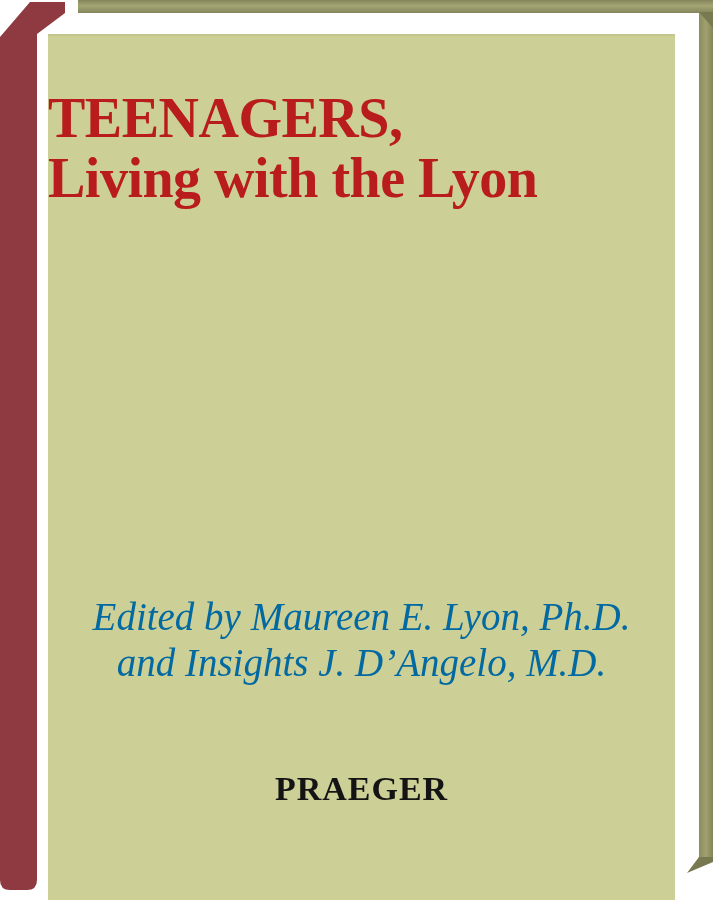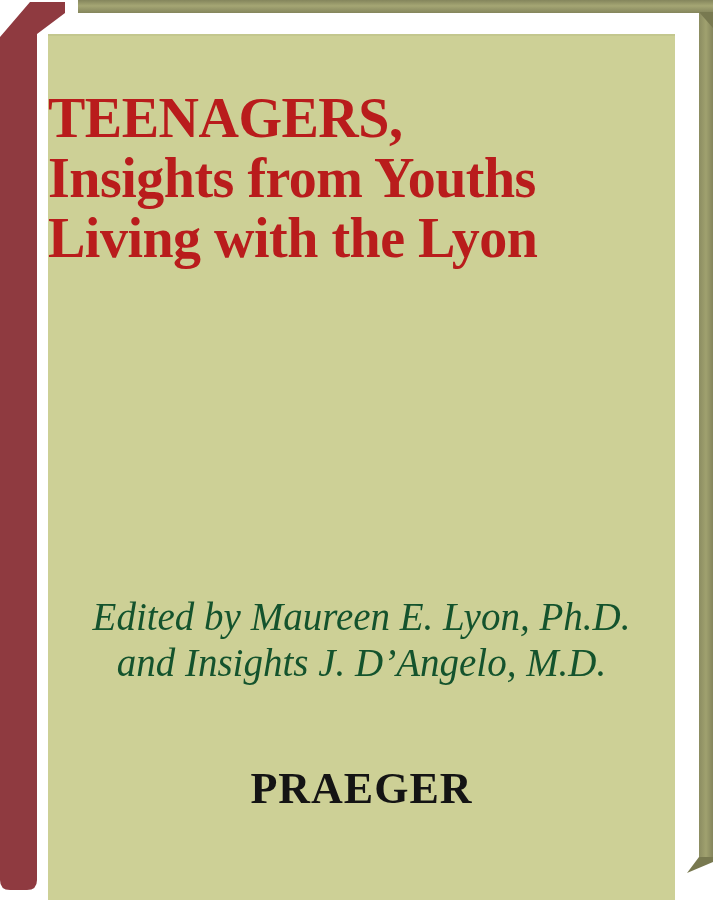--- a/index.html
+++ b/index.html
@@ -44,35 +44,35 @@
     font-size: 56px;
     line-height: 60px;
     letter-spacing: -0.5px;
   }
   .editors-block {
     position: absolute;
     top: 558px;
     left: 0;
     width: 100%;
     text-align: center;
-    color: #14532d;
+    color: #0369a1;
     font-style: italic;
     font-weight: 400;
     font-size: 39px;
     line-height: 46px;
   }
   .publisher-block {
     position: absolute;
     top: 735px;
     left: 0;
     width: 100%;
     text-align: center;
     color: #141414;
     font-weight: 700;
-    font-size: 44px;
+    font-size: 34px;
     line-height: 36px;
     letter-spacing: 1px;
   }
   .line { display: block; }
 </style>
 </head>
 <body>
 
 <div class="stage">
 
@@ -97,21 +97,20 @@
     <polygon points="699,12 713,12 713,28" fill="#787950"></polygon>
     <path d="M699,857 L713,857 L713,862 L687,873 Z" fill="#787950"></path>
 
     <path d="M30,2 L65,2 L65,13 L37,34 L37,880 Q37,890 27,890 L10,890 Q0,890 0,880 L0,37 Z" fill="#8f3a40"></path>
   </svg>
 
   <div class="cover">
 
     <div class="title-block">
       <span class="line">TEENAGERS,</span>
-      <span class="line">Insights from Youths</span>
       <span class="line">Living with the Lyon</span>
     </div>
 
     <div class="editors-block">
       <span class="line">Edited by Maureen E. Lyon, Ph.D.</span>
       <span class="line">and Insights J. D’Angelo, M.D.</span>
     </div>
 
     <div class="publisher-block">PRAEGER</div>
 

